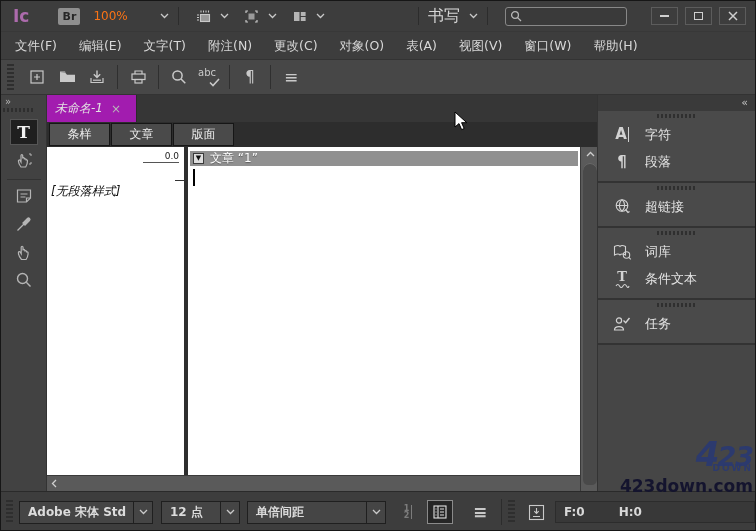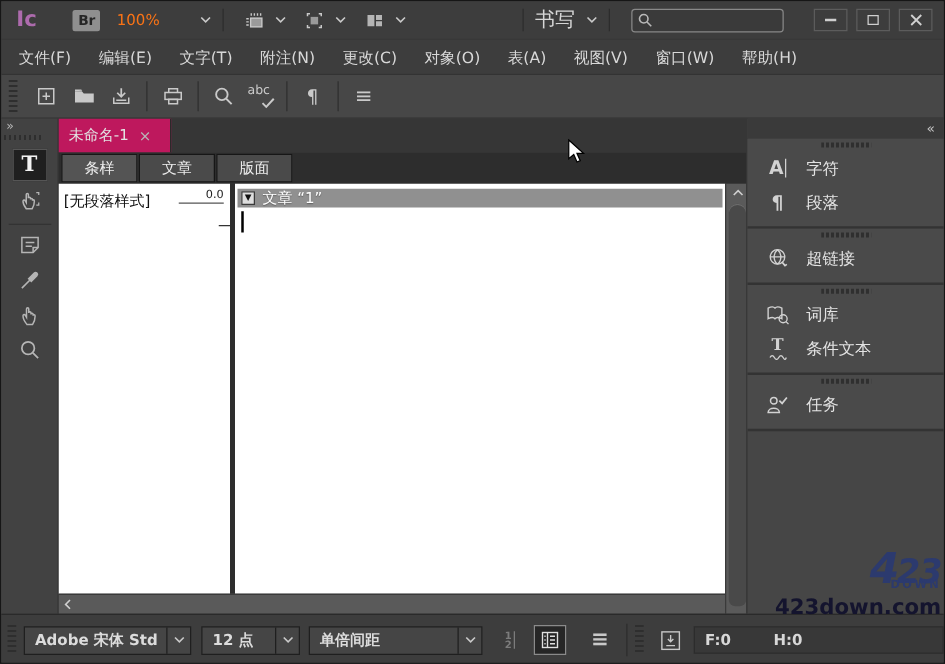--- a/index.html
+++ b/index.html
@@ -56,34 +56,34 @@
   .tools-dock .drag{ position:absolute; left:2px; top:13px; width:30px; height:4px;
     background:repeating-linear-gradient(to right,#2e2e2e 0 2px,transparent 2px 4px); }
   .tool-btn{ width:28px; height:26px; margin:2px auto 0; display:flex; align-items:center;
     justify-content:center; color:#b5b5b5; border:1px solid transparent; }
   .tool-btn.selected{ background:#1f1f1f; border:1px solid #555; color:#f2f2f2; }
   .tool-btn .t-glyph{ font-family:"DejaVu Serif","Liberation Serif",serif; font-weight:bold; font-size:17px; }
   .tool-sep{ width:34px; height:1px; background:#333; margin:6px auto 3px; }
   
   .doc-area{ position:absolute; left:46px; top:0; width:552px; height:100%; }
   .tab-strip{ position:absolute; left:0; top:0; right:0; height:27px; background:#363636; display:flex; }
-  .doc-tab{ width:90px; height:27px; background:#be185d; display:flex; align-items:center;
-    padding:0 8px; gap:8px; border-right:1px solid #2a2a2a; }
+  .doc-tab{ width:90px; height:27px; background:#a21caf; display:flex; align-items:center;
+    padding:0 8px; gap:8px; border-right:1px solid #2a2a2a;font-style:italic; }
   .doc-tab .title{ font-size:12px; color:#e2e2e2; }
   .doc-tab .close{ font-size:12px; color:#b8b8b8; line-height:1; }
   .view-tabs{ position:absolute; left:0; top:27px; right:0; height:25px; background:#2d2d2d;
     display:flex; align-items:center; padding-left:1px; }
   .view-tab{ min-width:61px; height:23px; margin-left:1px; background:#4a4a4a; border:1px solid #161616;
     display:flex; align-items:center; justify-content:center; font-size:12px; color:#ececec; }
   .view-tab.active{ background:#545454; }
   .doc-content{ position:absolute; left:0; top:52px; right:0; bottom:0; }
   .info-col{ position:absolute; left:0; top:0; width:137px; bottom:16px; background:#fff; }
   .depth-ruler{ position:absolute; top:4px; right:5px; width:36px; text-align:right;
     font-size:9px; color:#222; border-bottom:1px solid #555; padding-bottom:1px; }
-  .para-style{ position:absolute; left:4px; top:6px; font-size:12px; color:#111; }
+  .para-style{ position:absolute; left:4px; top:36px; font-size:12px; color:#111;font-style:italic; }
   .para-tick{ position:absolute; right:0; top:33px; width:9px; height:1px; background:#333; }
   .col-divider{ position:absolute; left:137px; top:0; width:4px; bottom:16px; background:#2e2e2e; }
   .story{ position:absolute; left:141px; right:19px; top:0; bottom:16px; background:#fff; }
   .story-header{ position:absolute; left:2px; right:2px; top:4px; height:15px; background:#909090;
     display:flex; align-items:center; gap:6px; padding-left:3px; }
   .collapse-box{ width:11px; height:11px; background:#dedede; border:1px solid #3a3a3a;
     display:flex; align-items:center; justify-content:center; font-size:7px; color:#111; line-height:1; }
   .story-title{ font-size:12px; font-weight:normal; color:#fff; text-shadow:0 1px 1px rgba(0,0,0,.35);text-align:right; }
   .text-cursor{ position:absolute; left:5px; top:22px; width:2px; height:17px; background:#000; }
   .v-scroll{ position:absolute; right:0; top:0; width:19px; bottom:0; background:#5a5a5a; border-left:1px solid #3a3a3a; }

